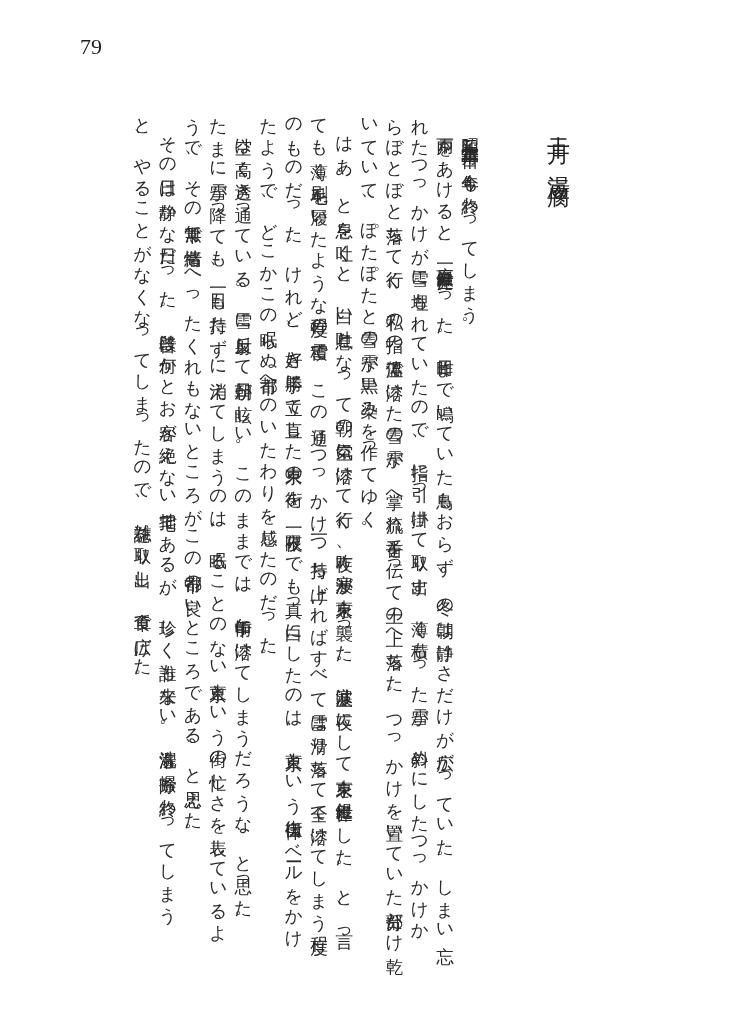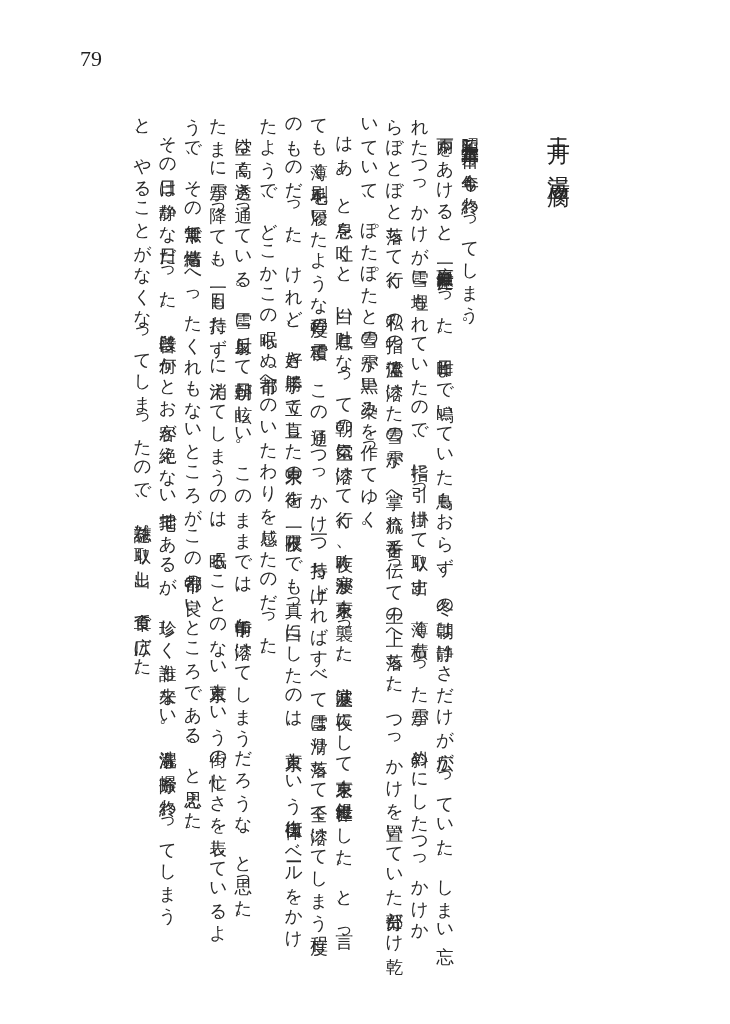--- a/index.html
+++ b/index.html
@@ -6,21 +6,21 @@
     body {
       width: 730px; height: 1024px;
       background: #ffffff;
       position: relative;
       overflow: hidden;
       color: #2a2a2a;
       font-family: "DejaVu Serif", "Liberation Serif", serif;
     }
     .page-number {
       position: absolute;
-      left: 80px; top: 46px;
+      left: 80px; top: 34px;
       font-size: 22px;
       font-family: "Liberation Serif", "DejaVu Serif", serif;
       color: #222;
     }
     .chapter-title {
       position: absolute;
       right: 160px; top: 118px;
       writing-mode: vertical-rl;
       font-size: 23px;
       letter-spacing: 4px;

